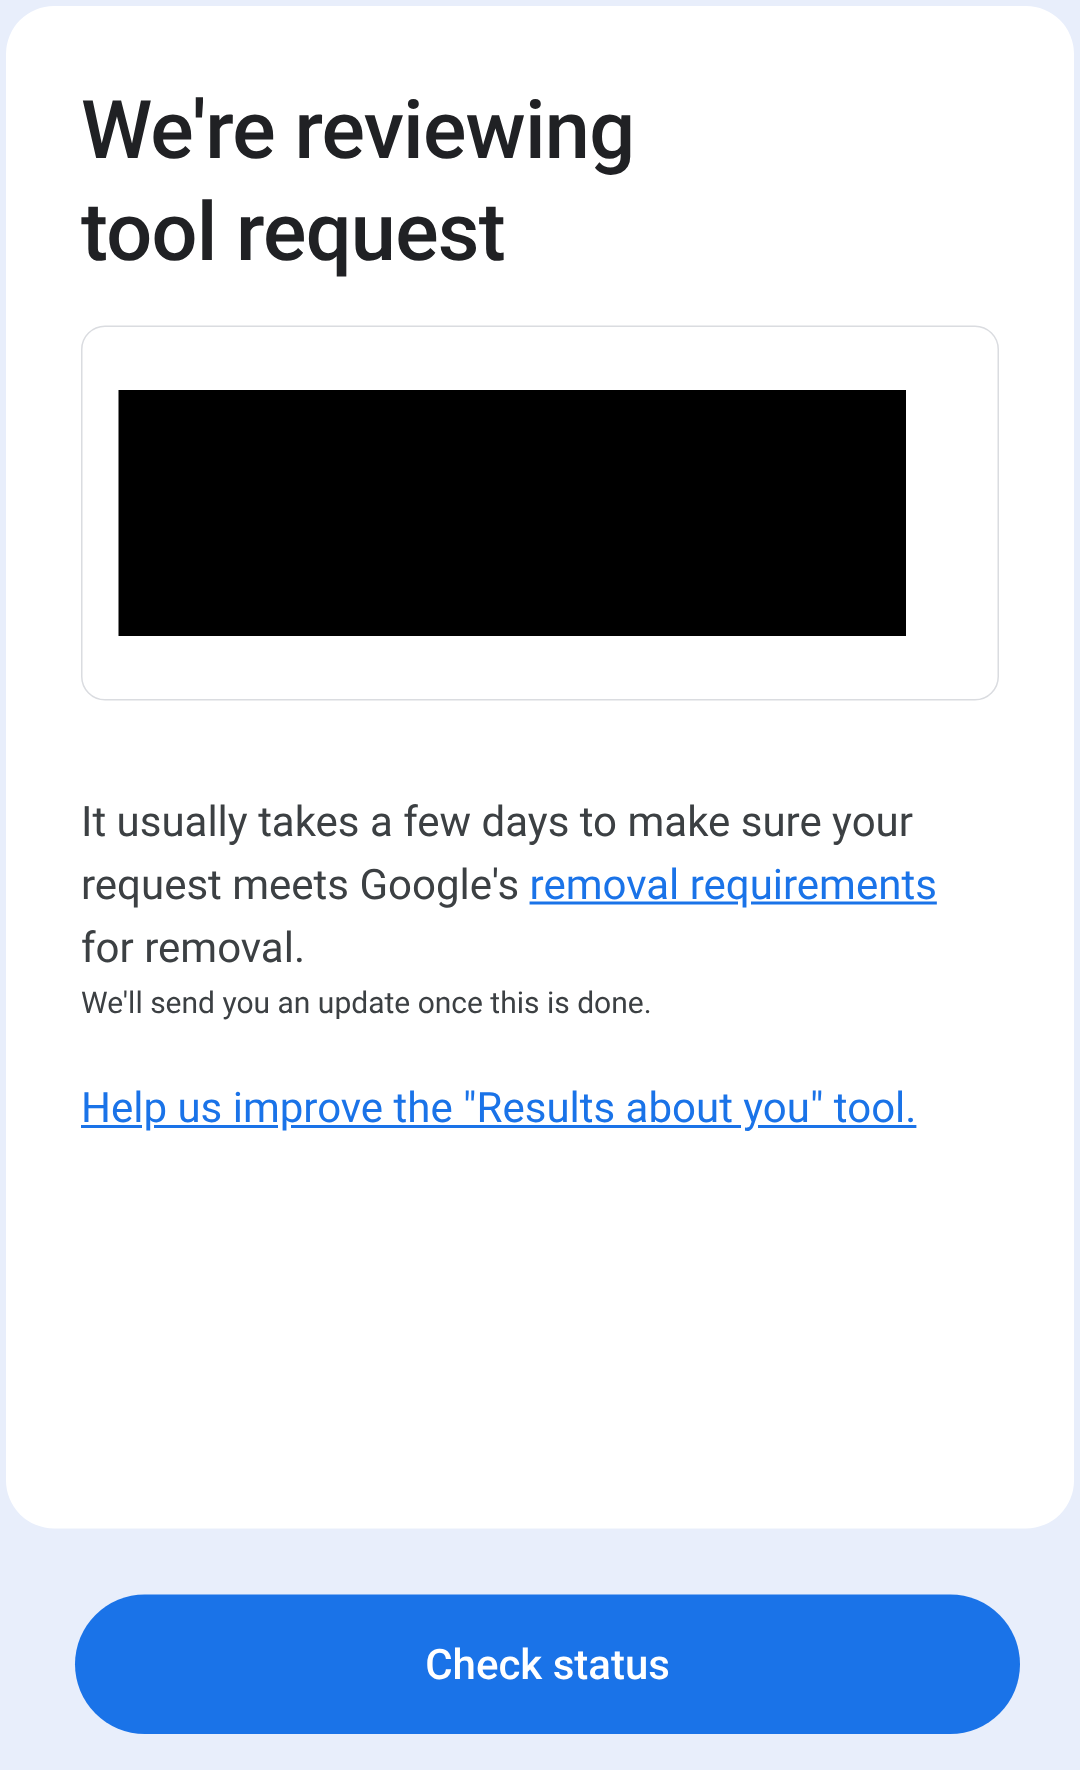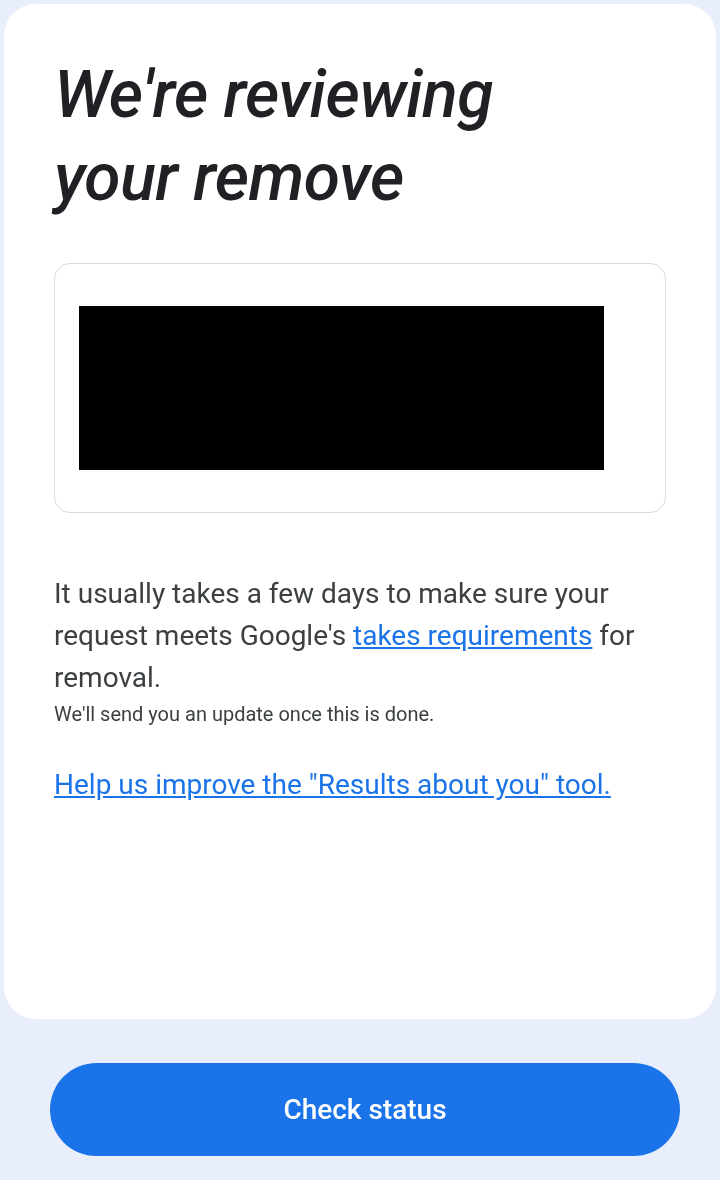--- a/index.html
+++ b/index.html
@@ -11,27 +11,26 @@
       overflow: hidden;
     }
     .card {
       background: #ffffff;
       border-radius: 32px;
       margin: 4px;
       padding: 50px;
       height: 1015px;
     }
     .heading {
-      font-size: 66px;
+      font-size: 54px;
       font-weight: 500;
       line-height: 1.25;
       color: #202124;
       letter-spacing: -0.5px;
-      margin-bottom: 44px;
-      font-style: italic;
+      margin-bottom: 28px;
     }
     .intro {
       font-size: 28px;
       color: #3c4043;
       line-height: 1.5;
       margin-bottom: 55px;
     }
     .result-box {
       border: 1px solid #dadce0;
       border-radius: 16px;
@@ -80,30 +79,30 @@
       font-family: inherit;
       cursor: pointer;
     }
   </style>
 </head>
 <body>
 
 <div class="card">
   <h1 class="heading">
     <span>We're reviewing</span><br>
-    <span>your remove</span>
+    <span>tool request</span>
   </h1>
 
 
   <div class="result-box">
     <div class="redacted"></div>
   </div>
 
   <p class="body-text">
-    <span>It usually takes a few days to make sure your request meets Google's </span><a href="#" class="policy-link">takes requirements</a><span> for removal.</span>
+    <span>It usually takes a few days to make sure your request meets Google's </span><a href="#" class="policy-link">removal requirements</a><span> for removal.</span>
   </p>
   <p class="update-text">We'll send you an update once this is done.</p>
 
   <a href="#" class="feedback-link">Help us improve the "Results about you" tool.</a>
 </div>
 
 <div class="button-area">
   <button class="status-button">Check status</button>
 </div>
 

